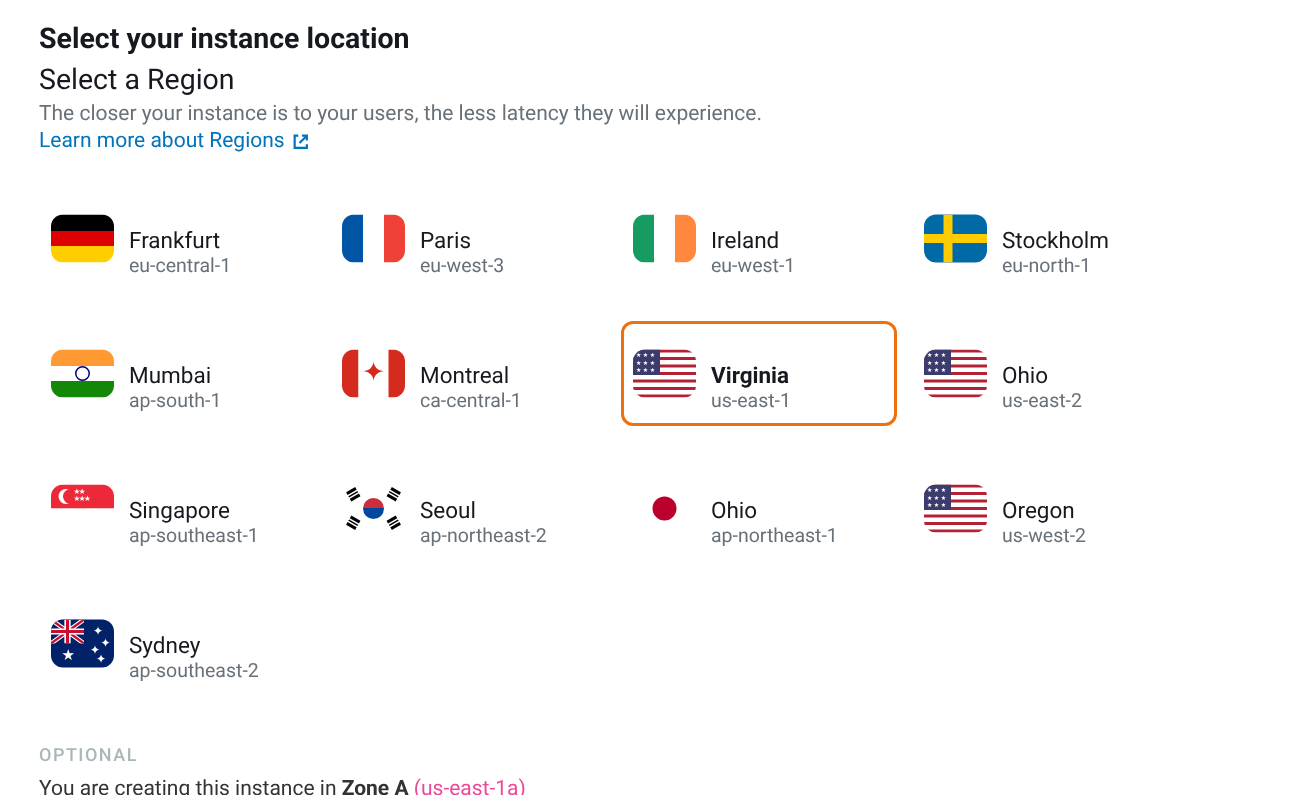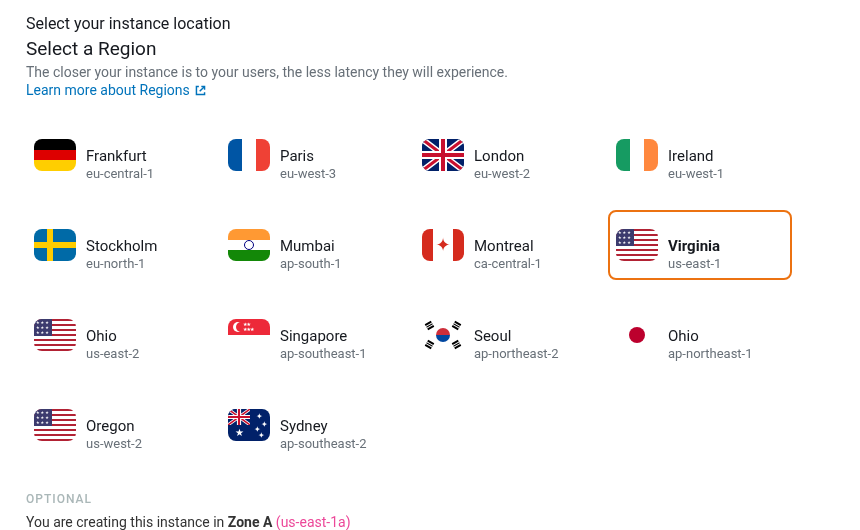--- a/index.html
+++ b/index.html
@@ -5,22 +5,22 @@
   * { box-sizing: border-box; margin: 0; padding: 0; }
   body {
     font-family: -apple-system, BlinkMacSystemFont, "Segoe UI", Roboto, "Helvetica Neue", Arial, sans-serif;
     color: #16191f;
     background: #fff;
     padding: 14px 26px 20px 26px;
     width: 860px;
     font-size: 14px;
   }
   h1 {
-    font-size: 16px;
-    font-weight: 400;
+    font-size: 19px;
+    font-weight: 700;
     margin-bottom: 4px;
     color: #16191f;
   }
   h2 {
     font-size: 19px;
     font-weight: 400;
     margin-bottom: 4px;
     color: #16191f;
   }
   .desc {
@@ -207,35 +207,20 @@
         <div class="b1"></div>
         <div class="b2"></div>
         <div class="b3"></div>
       </div>
       <div class="r-text">
         <span class="r-name">Paris</span>
         <span class="r-code">eu-west-3</span>
       </div>
     </div>
     <div class="region">
-      <div class="flag flag-gb">
-        <svg viewBox="0 0 42 32" preserveAspectRatio="none">
-          <rect width="42" height="32" fill="#012169"></rect>
-          <path d="M0 0L42 32M42 0L0 32" stroke="#fff" stroke-width="6"></path>
-          <path d="M0 0L42 32M42 0L0 32" stroke="#c8102e" stroke-width="3"></path>
-          <path d="M21 0V32M0 16H42" stroke="#fff" stroke-width="8"></path>
-          <path d="M21 0V32M0 16H42" stroke="#c8102e" stroke-width="4"></path>
-        </svg>
-      </div>
-      <div class="r-text">
-        <span class="r-name">London</span>
-        <span class="r-code">eu-west-2</span>
-      </div>
-    </div>
-    <div class="region">
       <div class="flag flag-ie">
         <div class="b1"></div>
         <div class="b2"></div>
         <div class="b3"></div>
       </div>
       <div class="r-text">
         <span class="r-name">Ireland</span>
         <span class="r-code">eu-west-1</span>
       </div>
     </div>

